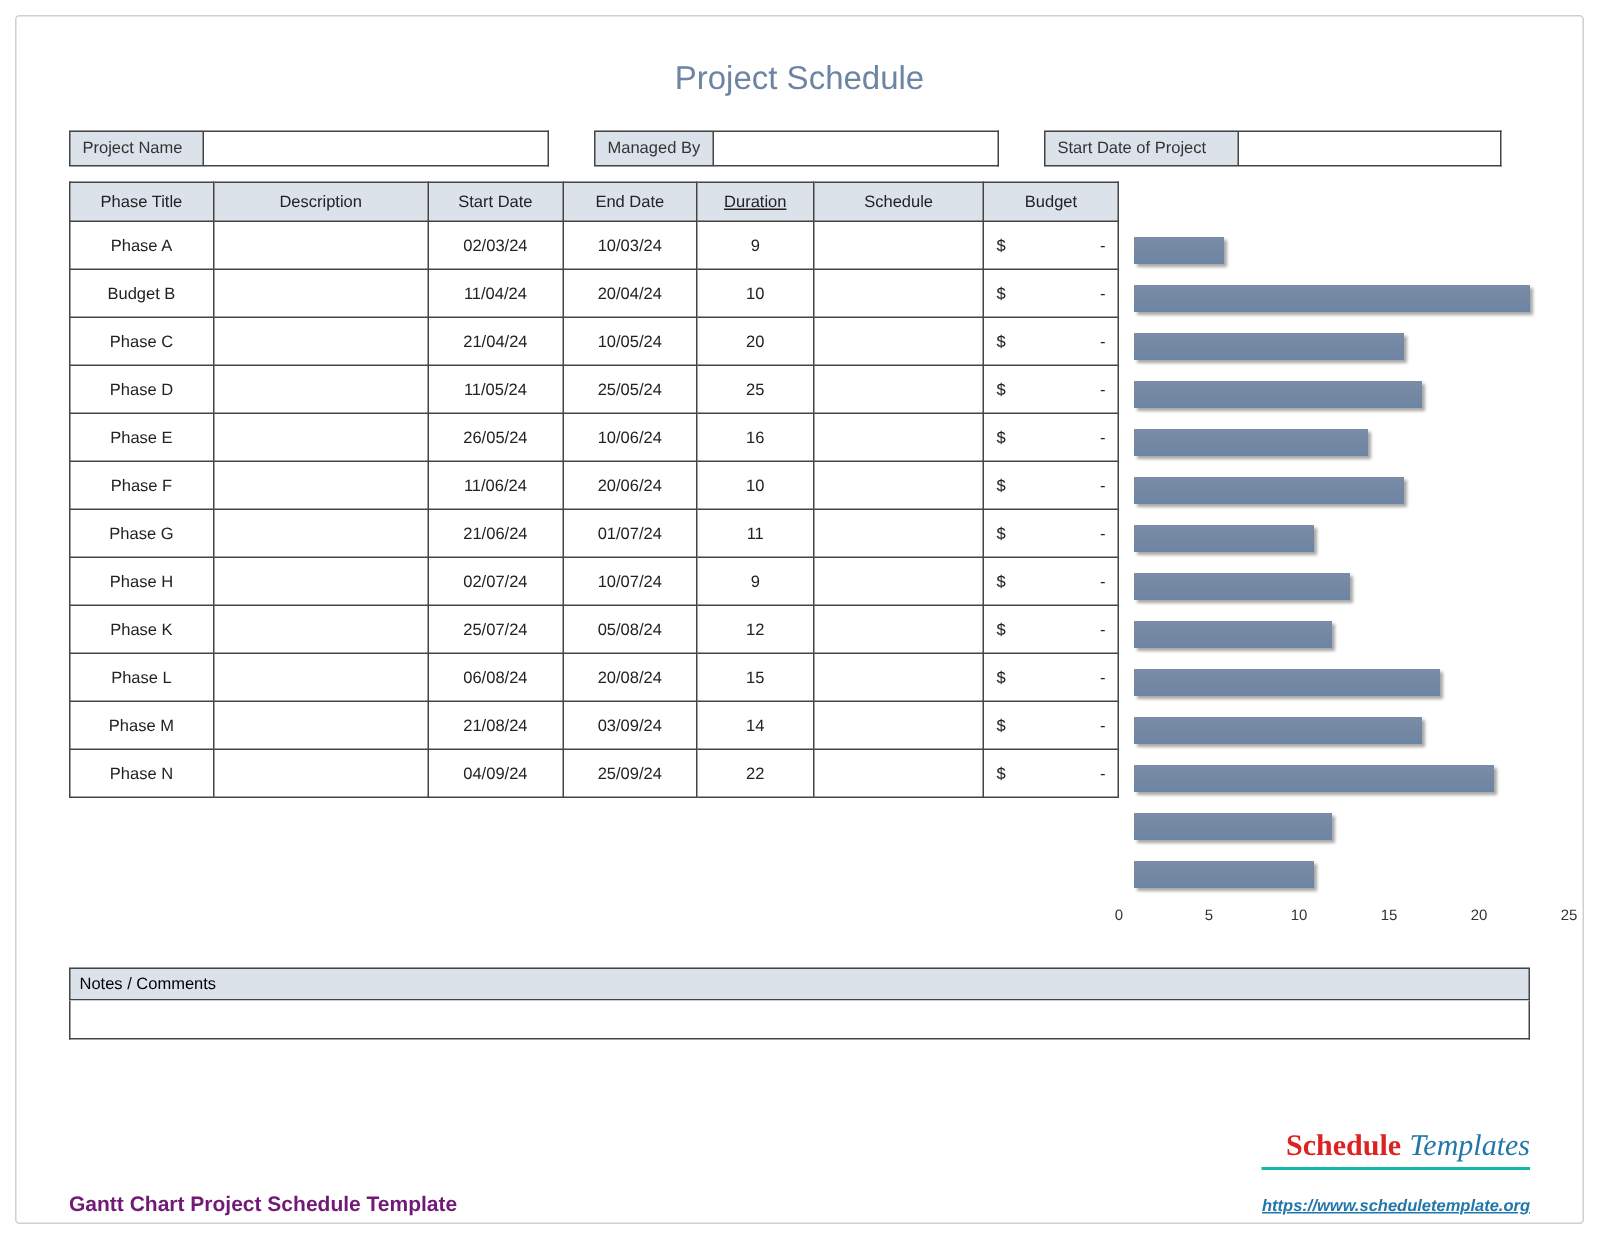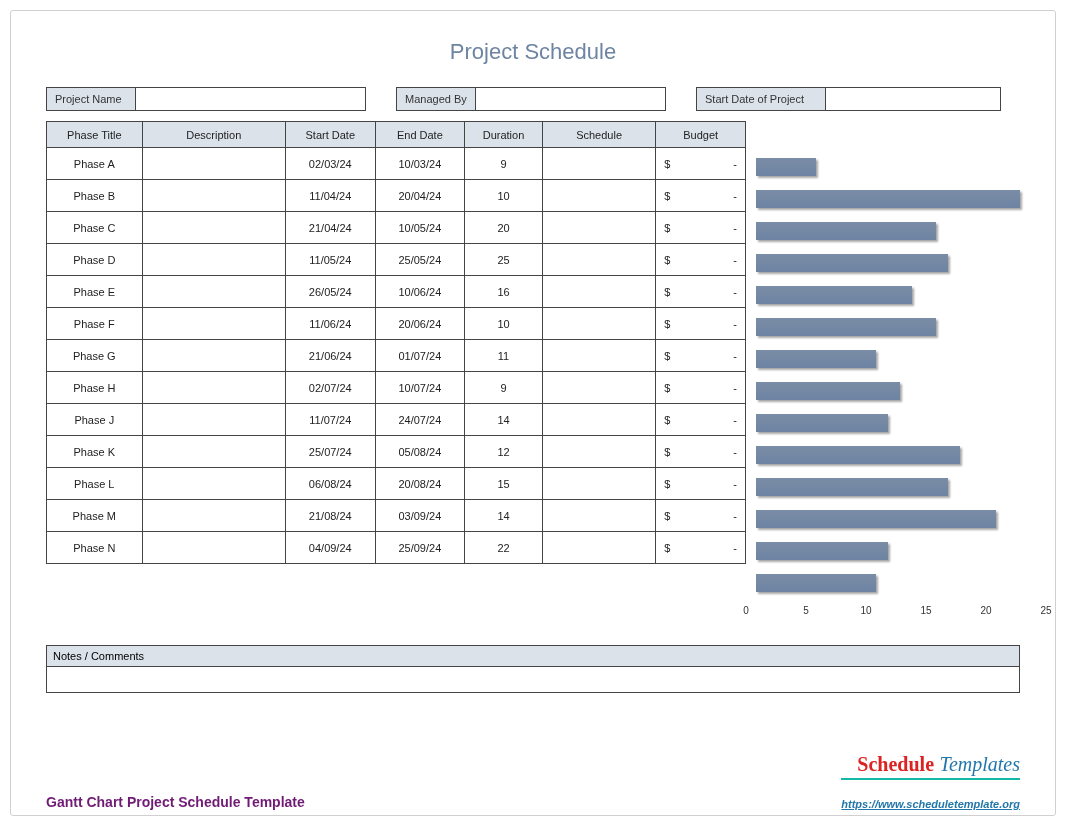--- a/index.html
+++ b/index.html
@@ -79,21 +79,21 @@
     border: 1px solid #444;
     padding: 0 4px;
     text-align: center;
     height: 32px;
     font-size: 11px;
   }
   .col-phase    { width: 80px; }
   .col-desc     { width: 120px; }
   .col-start    { width: 75px; }
   .col-end      { width: 75px; }
-  .col-dur      { width: 65px; }
+  .col-dur      { width: 65px; text-decoration: underline; }
   .col-sched    { width: 95px; }
   .col-budget   { width: 75px; }
   .budget-cell {
     text-align: left;
     padding-left: 8px;
     position: relative;
   }
   .budget-cell .dash {
     position: absolute;
     right: 8px;
@@ -202,21 +202,21 @@
             <tr>
               <td>Phase A</td>
               <td></td>
               <td>02/03/24</td>
               <td>10/03/24</td>
               <td>9</td>
               <td></td>
               <td class="budget-cell"><span>$</span><span class="dash">-</span></td>
             </tr>
             <tr>
-              <td>Phase B</td>
+              <td>Budget B</td>
               <td></td>
               <td>11/04/24</td>
               <td>20/04/24</td>
               <td>10</td>
               <td></td>
               <td class="budget-cell"><span>$</span><span class="dash">-</span></td>
             </tr>
             <tr>
               <td>Phase C</td>
               <td></td>
@@ -261,29 +261,20 @@
               <td>11</td>
               <td></td>
               <td class="budget-cell"><span>$</span><span class="dash">-</span></td>
             </tr>
             <tr>
               <td>Phase H</td>
               <td></td>
               <td>02/07/24</td>
               <td>10/07/24</td>
               <td>9</td>
-              <td></td>
-              <td class="budget-cell"><span>$</span><span class="dash">-</span></td>
-            </tr>
-            <tr>
-              <td>Phase J</td>
-              <td></td>
-              <td>11/07/24</td>
-              <td>24/07/24</td>
-              <td>14</td>
               <td></td>
               <td class="budget-cell"><span>$</span><span class="dash">-</span></td>
             </tr>
             <tr>
               <td>Phase K</td>
               <td></td>
               <td>25/07/24</td>
               <td>05/08/24</td>
               <td>12</td>
               <td></td>

